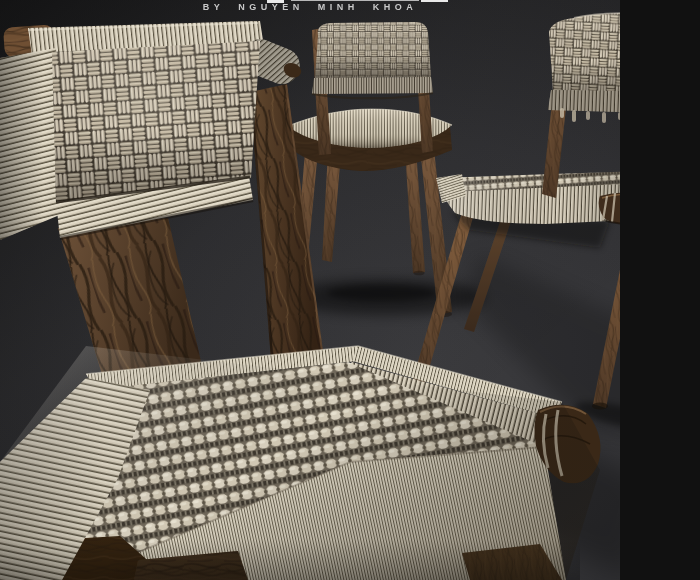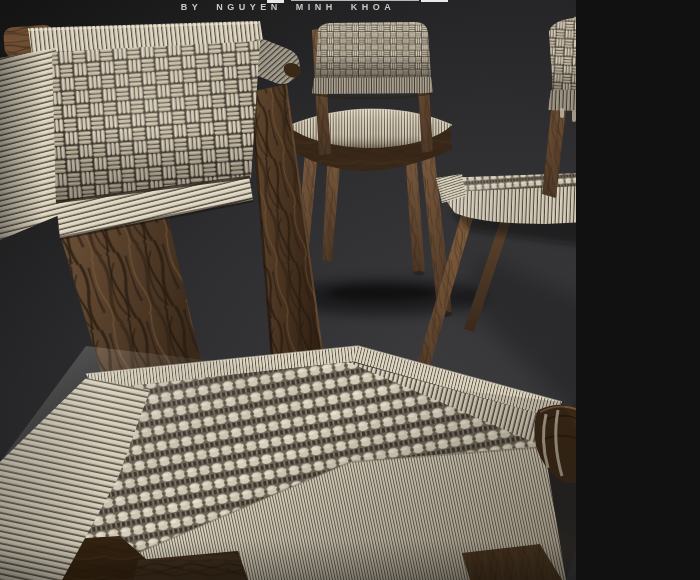--- a/index.html
+++ b/index.html
@@ -1,21 +1,21 @@
 <!DOCTYPE html>
 <html style="--background-center: #38383b; --background-edge: #1e1e20; --rope-light: #d8d0be; --rope-mid: #c2b7a2; --rope-shadow: #8d8271; --weave-gap: #3f392f; --wood-dark: #4a3522; --wood-medium: #7a5a3e; --credit-text: #c9c9c9; --logo-fragment: #e9e9e9;"><head>
 <meta charset="utf-8">
 <style>
   :root{
     --background-center:#38383b; --background-edge:#1e1e20;
     --credit-text:#c9c9c9; --logo-fragment:#e9e9e9;
   }
   html,body{margin:0;padding:0;background:#111;}
   .stage{
-    position:relative;width:576px;height:580px;overflow:hidden;
+    position:relative;width:620px;height:580px;overflow:hidden;
     background:var(--background-edge);
     font-family:"Liberation Sans", sans-serif;
   }
   .stage svg{position:absolute;left:0;top:0;display:block;}
   .credit{
     position:absolute;top:2px;left:0;width:100%;text-align:center;
     font-size:9px;font-weight:700;letter-spacing:4.5px;word-spacing:7px;
     color:var(--credit-text);white-space:nowrap;z-index:5;user-select:none;
   }
   .frag{position:absolute;top:0;background:var(--logo-fragment);z-index:5;}

